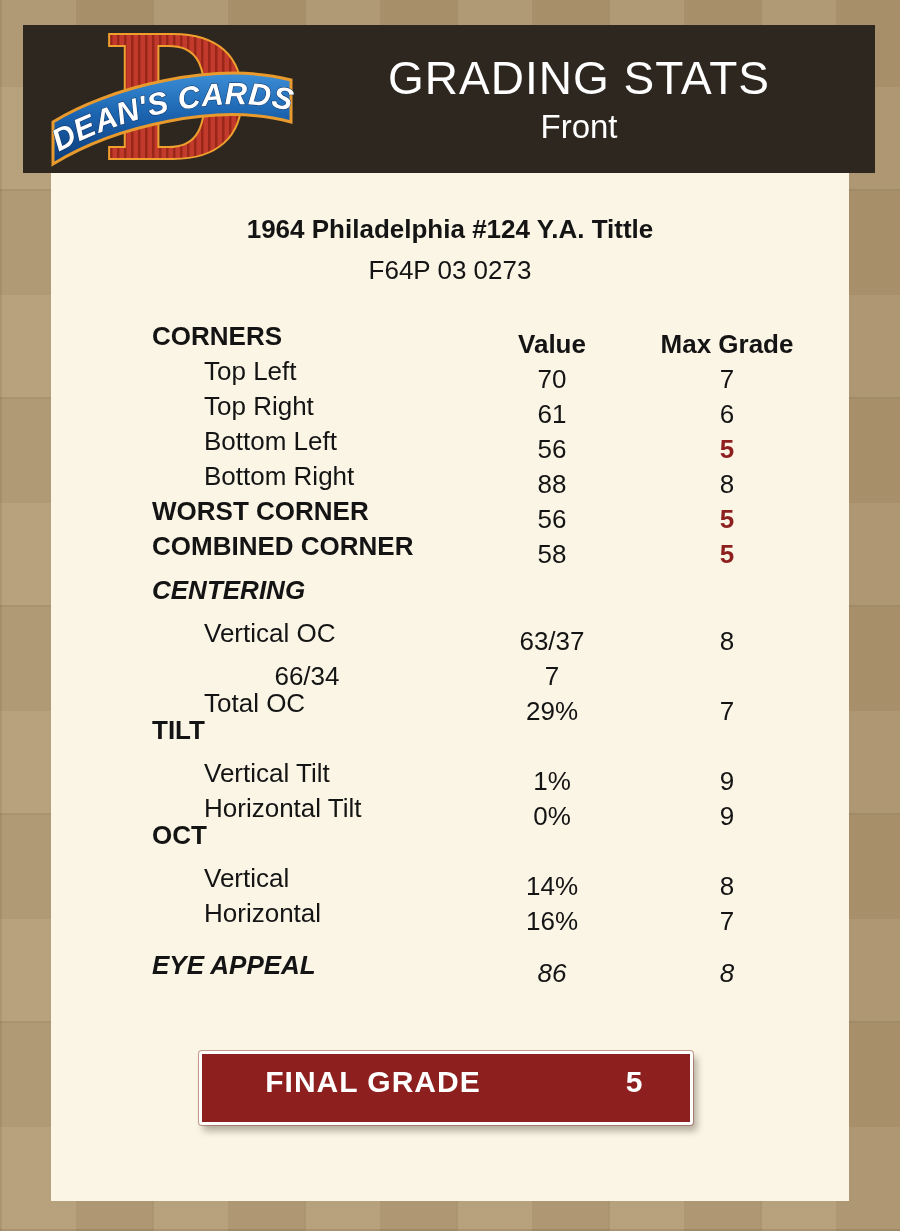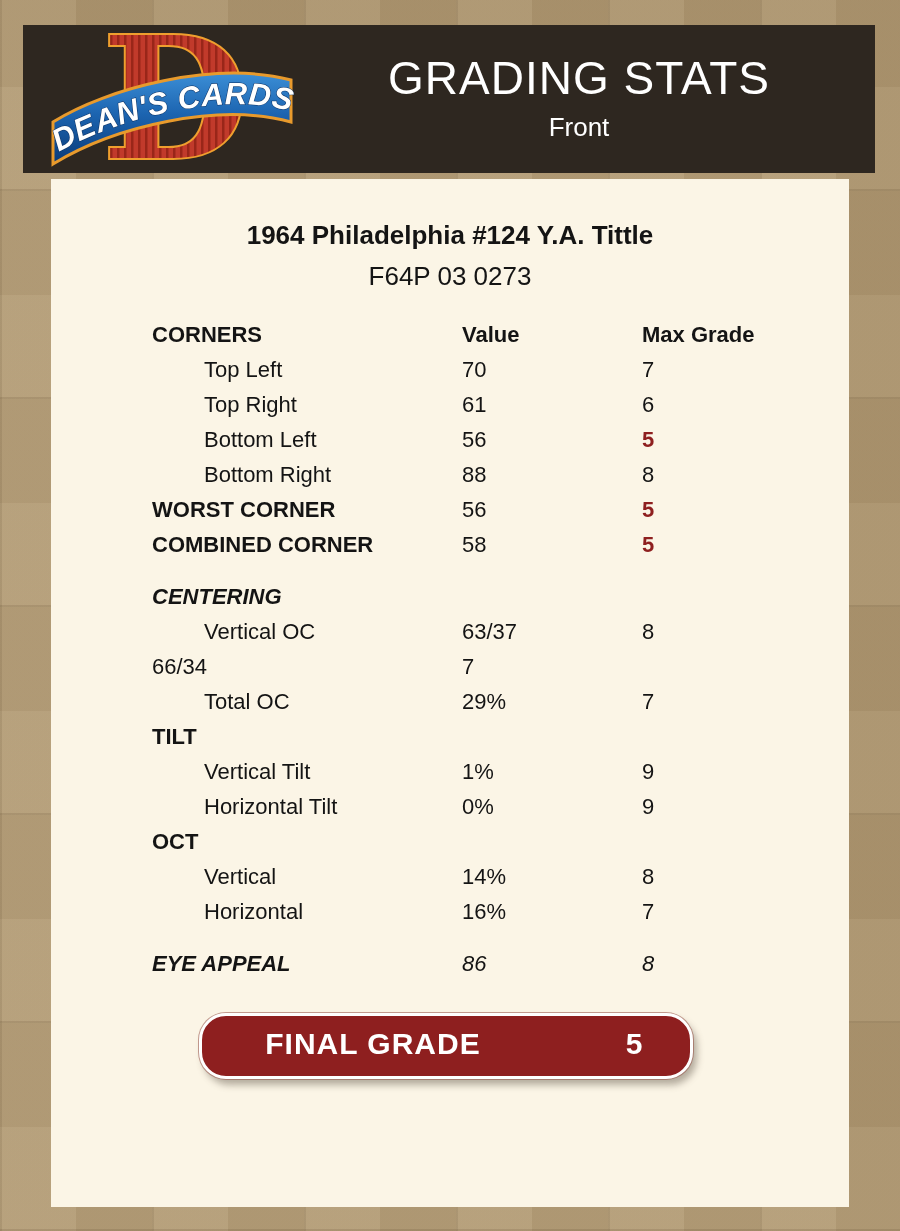--- a/index.html
+++ b/index.html
@@ -22,41 +22,41 @@
       repeating-linear-gradient(0deg, rgba(250,240,220,0.04) 0 104px, rgba(80,55,25,0.05) 104px 208px);
   }
   .header{
     position:absolute;left:23px;top:25px;width:852px;height:148px;
     background:var(--header-bg);display:flex;align-items:center;
   }
   .logo{position:relative;width:280px;height:148px;flex:0 0 280px;}
   .logo svg{position:absolute;left:24px;top:3px;}
   .header-titles{flex:1;text-align:center;color:#ffffff;padding-right:20px;}
   .header-title{font-size:46px;line-height:56px;letter-spacing:1px;}
-  .header-subtitle{font-size:26px;line-height:42px;}
+  .header-subtitle{font-size:33px;line-height:42px;}
   .panel{
-    position:absolute;left:51px;top:179px;width:798px;height:1028px;
+    position:absolute;left:51px;top:173px;width:798px;height:1028px;
     background:var(--panel-bg);
   }
   .card-title{margin-top:40px;text-align:center;font-size:26px;font-weight:bold;line-height:33px;}
   .card-serial{margin-top:8px;text-align:center;font-size:26px;line-height:33px;}
   .stats{margin:24px 0 0 101px;width:660px;}
   .row{display:grid;grid-template-columns:310px 180px 170px;height:35px;align-items:center;}
   .row.gap{margin-top:17px;font-style:italic;}
-  .cell{font-size:22px;line-height:35px;white-space:nowrap;}
+  .cell{font-size:26px;line-height:35px;white-space:nowrap;}
   .cell.label{text-align:left;}
-  .cell.value,.cell.grade{}
+  .cell.value,.cell.grade{text-align:center;margin-top:16px;}
   .bold{font-weight:bold;}
   .indent{padding-left:52px;}
   .red{color:var(--accent-red);font-weight:bold;}
   .size-offset{position:relative;left:-55px;}
   .final-grade{
-    position:relative;margin:32px 0 0 148px;width:494px;height:66px;
+    position:relative;margin:76px 0 0 148px;width:494px;height:74px;
     background:var(--accent-red);
-    border:3px solid #ffffff;border-radius:27px;
+    border:3px solid #ffffff;border-radius:3px;
     box-shadow:0 0 0 1px rgba(150,80,70,0.55), 4px 6px 7px rgba(95,85,70,0.45);
     cursor:pointer;
   }
   .fg-label{
     position:absolute;left:0;right:146px;top:0;bottom:0;
     color:#ffffff;font-weight:bold;font-size:30px;line-height:56px;
     text-align:center;letter-spacing:1px;
   }
   .fg-value{
     position:absolute;right:24px;width:64px;top:0;bottom:0;

